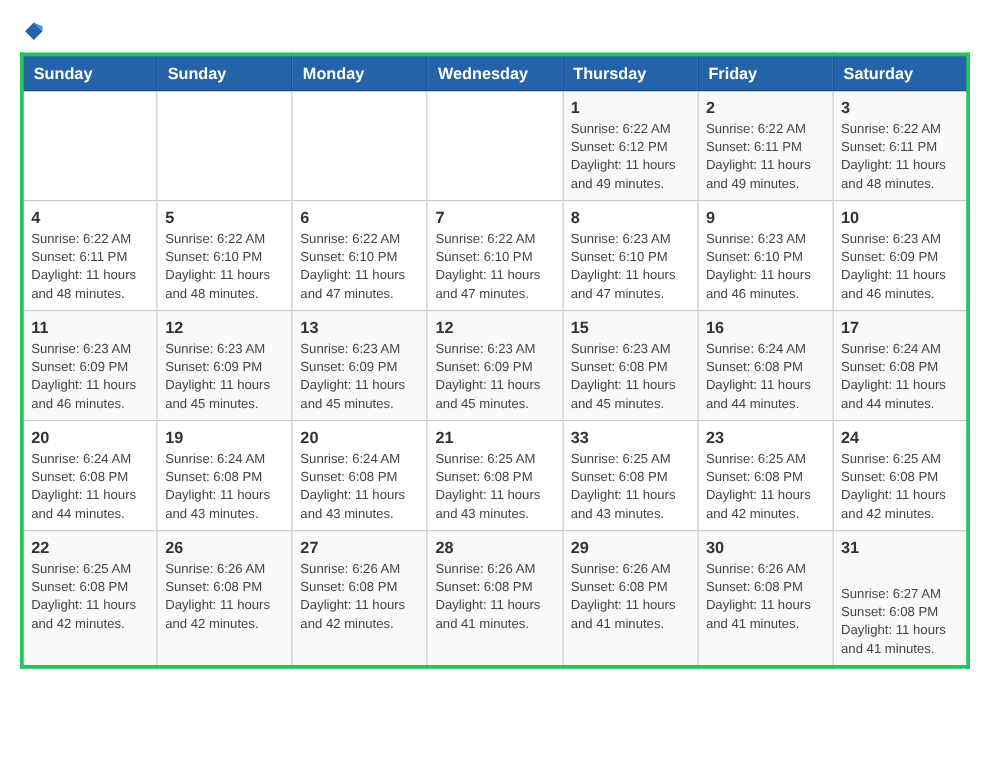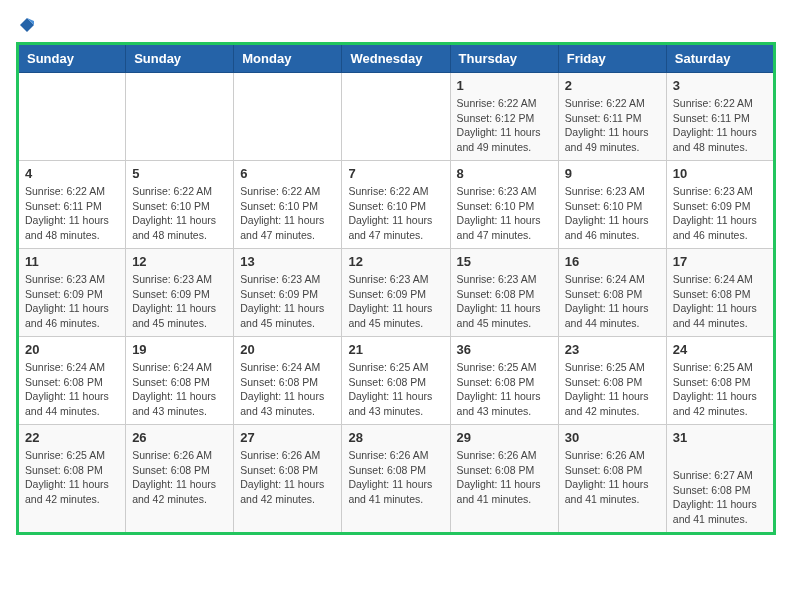--- a/index.html
+++ b/index.html
@@ -272,21 +272,21 @@
 and 43 minutes.</div>
         </td>
         <td>
           <span class="day-number">21</span>
           <div class="day-info" style="white-space: pre-line;">Sunrise: 6:25 AM
 Sunset: 6:08 PM
 Daylight: 11 hours
 and 43 minutes.</div>
         </td>
         <td>
-          <span class="day-number">36</span>
+          <span class="day-number">33</span>
           <div class="day-info" style="white-space: pre-line;">Sunrise: 6:25 AM
 Sunset: 6:08 PM
 Daylight: 11 hours
 and 43 minutes.</div>
         </td>
         <td>
           <span class="day-number">23</span>
           <div class="day-info" style="white-space: pre-line;">Sunrise: 6:25 AM
 Sunset: 6:08 PM
 Daylight: 11 hours

